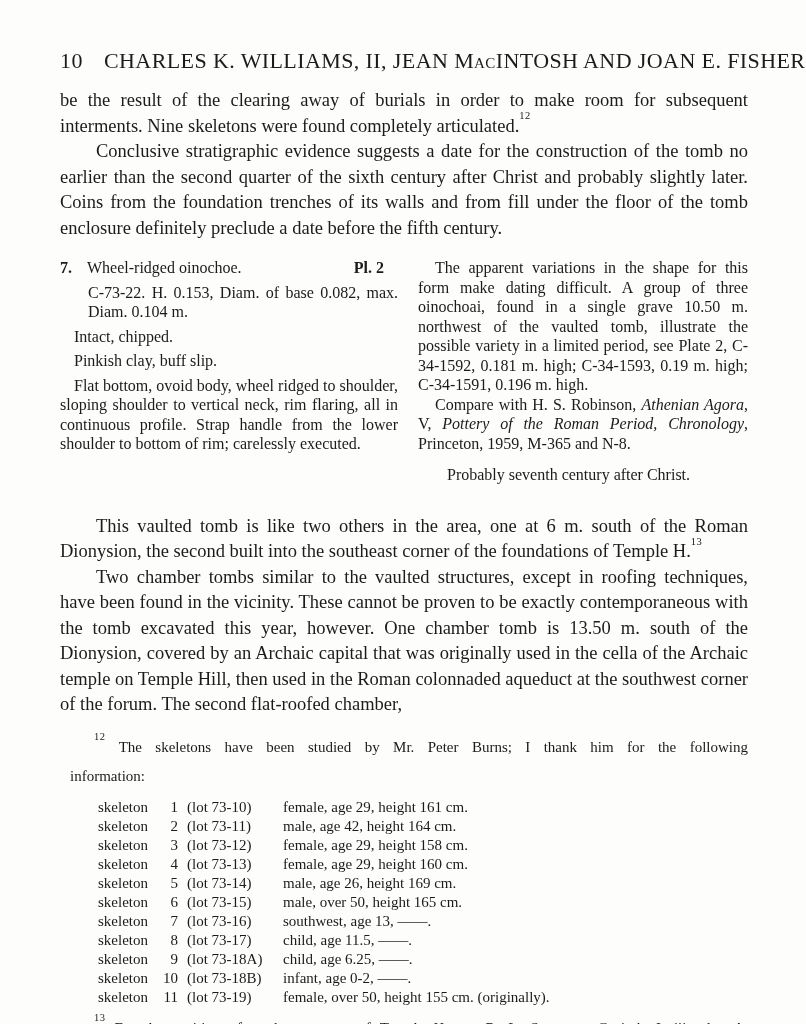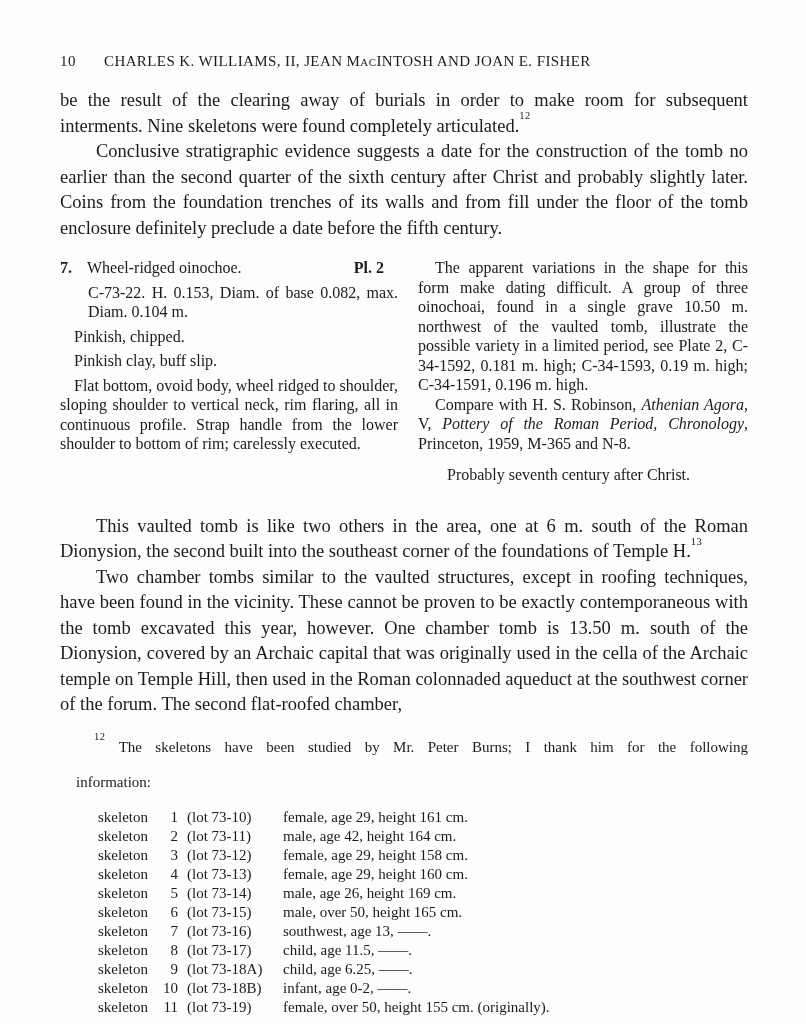--- a/index.html
+++ b/index.html
@@ -14,21 +14,21 @@
     background: #fdfdfc;
     color: #1b1b1b;
     font-family: "Liberation Serif", serif;
     box-sizing: border-box;
     padding: 50px 58px 0 60px;
     overflow: hidden;
   }
 
   
   .running-header {
-    font-size: 15px;
+    font-size: 22px;
     line-height: 22px;
     letter-spacing: 0.4px;
     margin-bottom: 16px;
     white-space: nowrap;
   }
   .page-num {
     display: inline-block;
     width: 44px;
   }
   .sc { font-variant: small-caps; }
@@ -99,21 +99,21 @@
     margin-top: 20px;
     font-size: 15px;
     line-height: 19px;
   }
   .fn-line1 {
     margin: 0;
     text-indent: 34px;
     text-align: justify;
     text-align-last: justify;
   }
-  .fn-line2 { margin: 16px; }
+  .fn-line2 { margin: 10px; }
   .skeleton-list { margin: 12px; }
   .skeleton-row {
     padding-left: 26px;
     white-space: nowrap;
   }
   .sk-label { display: inline-block; }
   .sk-num   { display: inline-block; width: 30px; text-align: right; margin-right: 9px; }
   .sk-lot   { display: inline-block; min-width: 90px; margin-right: 6px; }
   .fn-last {
     margin: 0;
@@ -137,21 +137,21 @@
   </section>
 
   <section class="catalog">
     <div class="col-left">
       <div class="cat-head">
         <span class="cat-num">7.</span>
         <span class="cat-title">Wheel-ridged oinochoe.</span>
         <span class="cat-plate">Pl. 2</span>
       </div>
       <p class="cat-inventory">C-73-22. H. 0.153, Diam. of base 0.082, max. Diam. 0.104 m.</p>
-      <p class="cat-line">Pinkish, chipped.</p>
+      <p class="cat-line">Intact, chipped.</p>
       <p class="cat-line">Pinkish clay, buff slip.</p>
       <p class="cat-desc">Flat bottom, ovoid body, wheel ridged to shoulder, sloping shoulder to vertical neck, rim flaring, all in continuous profile. Strap handle from the lower shoulder to bottom of rim; carelessly executed.</p>
     </div>
     <div class="col-right">
       <p class="cat-discussion">The apparent variations in the shape for this form make dating difficult. A group of three oinochoai, found in a single grave 10.50 m. northwest of the vaulted tomb, illustrate the possible variety in a limited period, see Plate 2, C-34-1592, 0.181 m. high; C-34-1593, 0.19 m. high; C-34-1591, 0.196 m. high.</p>
       <p class="cat-discussion"><span>Compare with H. S. Robinson, </span><i>Athenian Agora</i><span>, V, </span><i>Pottery of the Roman Period, Chronology</i><span>, Princeton, 1959, M-365 and N-8.</span></p>
       <p class="cat-dating">Probably seventh century after Christ.</p>
     </div>
   </section>
 

